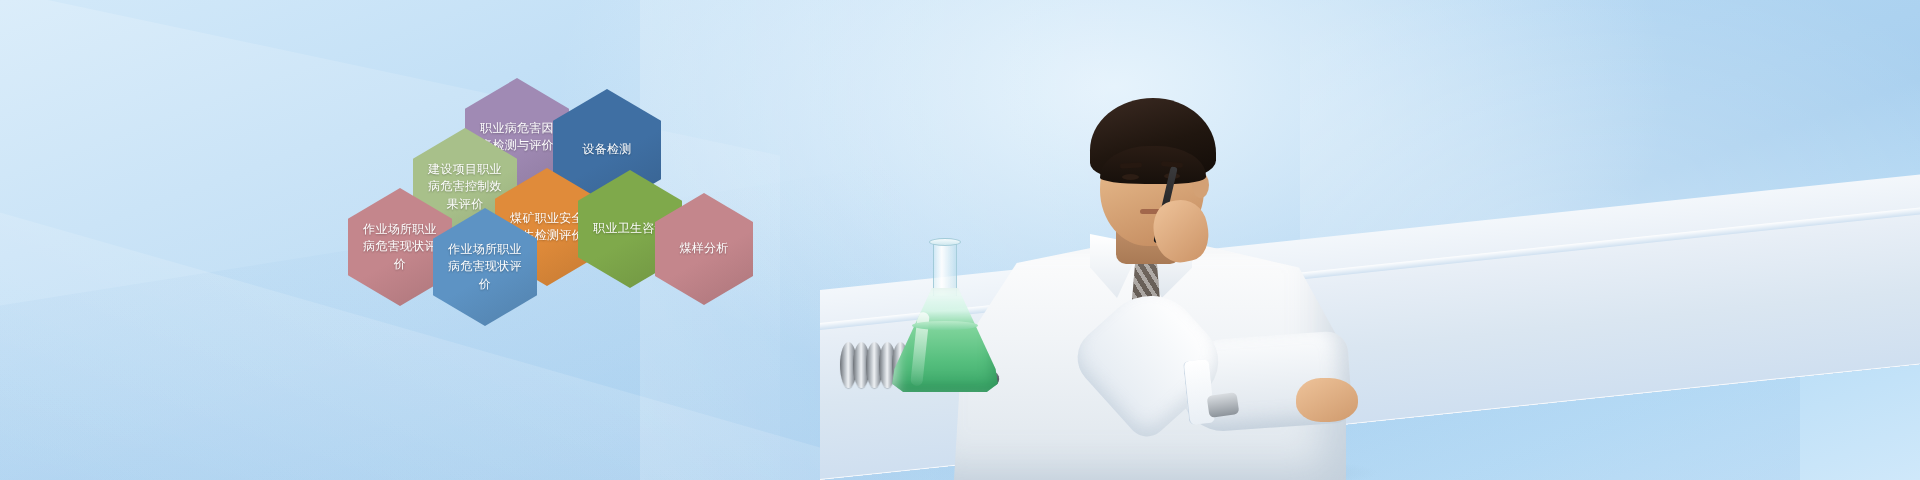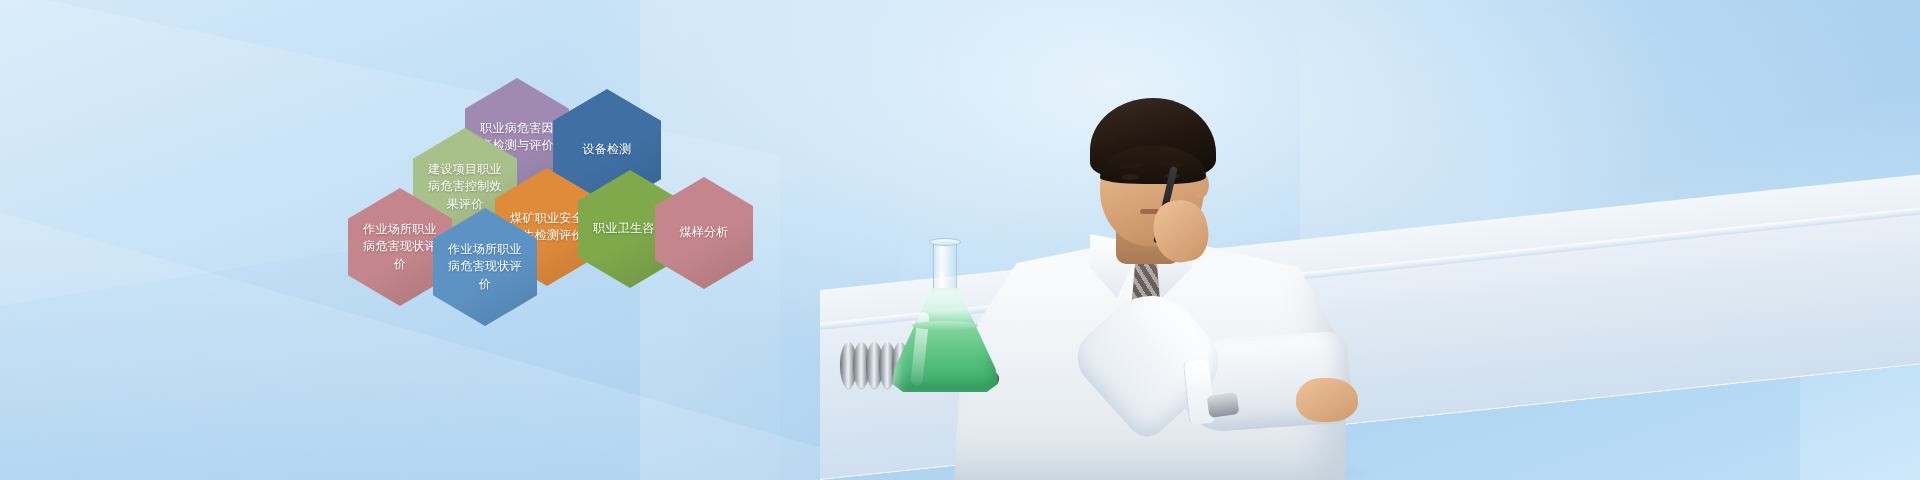--- a/index.html
+++ b/index.html
@@ -307,21 +307,21 @@
       </div>
       <div class="hex" style="left: 413px; top: 128px; width: 104px; height: 118px; background: linear-gradient(150deg, rgb(168, 192, 138) 0%, rgb(168, 192, 138) 55%, rgba(0, 0, 0, 0.12) 100%), rgb(168, 192, 138); background-blend-mode: normal; z-index: 13;">
         <span>建设项目职业病危害控制效果评价</span>
       </div>
       <div class="hex" style="left: 495px; top: 168px; width: 104px; height: 118px; background: linear-gradient(150deg, rgb(224, 139, 58) 0%, rgb(224, 139, 58) 55%, rgba(0, 0, 0, 0.12) 100%), rgb(224, 139, 58); background-blend-mode: normal; z-index: 14; justify-content: flex-end;">
         <span>煤矿职业安全卫生检测评价</span>
       </div>
       <div class="hex" style="left: 578px; top: 170px; width: 104px; height: 118px; background: linear-gradient(150deg, rgb(127, 169, 75) 0%, rgb(127, 169, 75) 55%, rgba(0, 0, 0, 0.12) 100%), rgb(127, 169, 75); background-blend-mode: normal; z-index: 15;">
         <span>职业卫生咨询</span>
       </div>
-      <div class="hex" style="left: 655px; top: 177px; width: 98px; height: 112px; background: linear-gradient(150deg, rgb(196, 134, 140) 0%, rgb(196, 134, 140) 55%, rgba(0, 0, 0, 0.12) 100%), rgb(196, 134, 140); background-blend-mode: normal; z-index: 16;">
+      <div class="hex" style="left: 655px; top: 193px; width: 98px; height: 112px; background: linear-gradient(150deg, rgb(196, 134, 140) 0%, rgb(196, 134, 140) 55%, rgba(0, 0, 0, 0.12) 100%), rgb(196, 134, 140); background-blend-mode: normal; z-index: 16;">
         <span>煤样分析</span>
       </div>
       <div class="hex" style="left: 348px; top: 188px; width: 104px; height: 118px; background: linear-gradient(150deg, rgb(196, 134, 140) 0%, rgb(196, 134, 140) 55%, rgba(0, 0, 0, 0.12) 100%), rgb(196, 134, 140); background-blend-mode: normal; z-index: 17;">
         <span>作业场所职业病危害现状评价</span>
       </div>
       <div class="hex" style="left: 433px; top: 208px; width: 104px; height: 118px; background: linear-gradient(150deg, rgb(93, 147, 196) 0%, rgb(93, 147, 196) 55%, rgba(0, 0, 0, 0.12) 100%), rgb(93, 147, 196); background-blend-mode: normal; z-index: 18;">
         <span>作业场所职业病危害现状评价</span>
       </div>
     </div>
 

